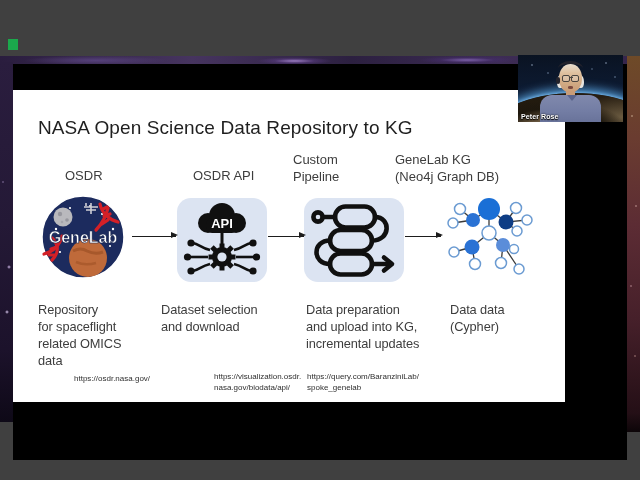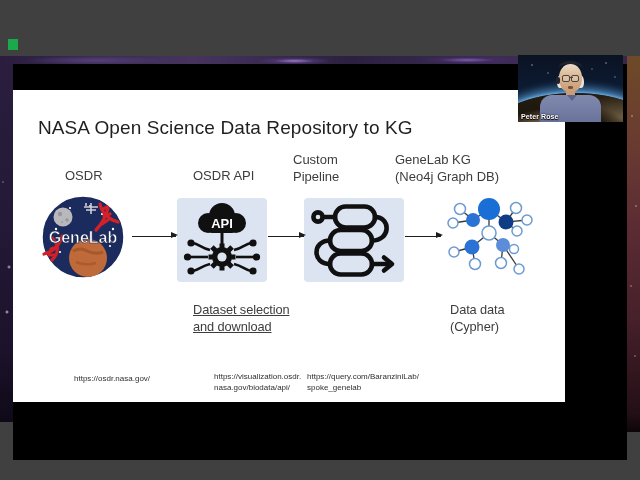--- a/index.html
+++ b/index.html
@@ -34,33 +34,33 @@
 
   
   .slide{position:absolute;left:13px;top:90px;width:552px;height:312px;
     background:#ffffff;z-index:3;color:#3f3f3f;}
   .slide-title{position:absolute;left:25px;top:27px;font-size:19px;color:#1f1f1f;
     white-space:nowrap;letter-spacing:.1px;}
   .col-header{position:absolute;font-size:13px;line-height:16.5px;color:#3d3d3d;
     white-space:pre-line;}
   .h1{left:52px;top:78px;} .h2{left:165px;top:78px;margin-left:15px;}
   .h3{left:280px;top:62px;} .h4{left:382px;top:62px;}
-  .icon-box{position:absolute;top:108px;background:#dce4f2;border-radius:4px;}
+  .icon-box{position:absolute;top:108px;background:#dce4f2;border-radius:14px;}
   .box-api{left:164px;width:90px;height:84px;}
   .box-pipe{left:291px;width:100px;height:84px;}
   .genelab-logo{position:absolute;left:27px;top:104px;width:86px;height:86px;}
   .graph-icon{position:absolute;left:428px;top:100px;width:94px;height:90px;}
   .flow-arrow{position:absolute;top:146px;height:0;border-top:1.6px solid #1d1d1d;}
   .flow-arrow::after{content:"";position:absolute;right:-2px;top:-4.6px;width:0;height:0;
     border-left:7px solid #1d1d1d;border-top:3.8px solid transparent;
     border-bottom:3.8px solid transparent;}
   .a1{left:119px;width:44px;} .a2{left:255px;width:36px;} .a3{left:392px;width:36px;}
   .col-desc{position:absolute;top:211px;font-size:12.8px;line-height:17px;
     color:#3d3d3d;white-space:pre-line;letter-spacing:-.1px;}
-  .d1{left:25px;} .d2{left:180px;text-decoration:underline;} .d3{left:293px;} .d4{left:437px;}
+  .d1{left:25px;} .d2{left:148px;} .d3{left:293px;} .d4{left:437px;}
   .col-url{position:absolute;top:283px;font-size:8px;line-height:11px;color:#2e2e2e;
     white-space:pre-line;letter-spacing:0;}
   .u1{left:29px;margin-left:32px;} .u2{left:161px;top:281px;margin-left:40px;} .u3{left:294px;top:281px;}
 
   
   .webcam{position:absolute;left:518px;top:55px;width:105px;height:67px;z-index:6;
     overflow:hidden;background:#0b1628;}
   .cam-sky{position:absolute;inset:0;
     background:
       radial-gradient(circle 1px at 14px 10px,#cfe2ff,transparent),
@@ -268,22 +268,29 @@
         <circle cx="65" cy="32" r="7.5" fill="#0e3d85"></circle>
         <circle cx="31" cy="57" r="7.5" fill="#2a72d4"></circle>
         <circle cx="62" cy="55" r="7" fill="#5b8dd9"></circle>
       </svg>
     </div>
 
     <div class="flow-arrow a1"></div>
     <div class="flow-arrow a2"></div>
     <div class="flow-arrow a3"></div>
 
+    <div class="col-desc d1">Repository
+for spaceflight
+related OMICS
+data</div>
     <div class="col-desc d2">Dataset selection
 and download</div>
+    <div class="col-desc d3">Data preparation
+and upload into KG,
+incremental updates</div>
     <div class="col-desc d4">Data data
 (Cypher)</div>
 
     <div class="col-url u1">https://osdr.nasa.gov/</div>
     <div class="col-url u2">https://visualization.osdr.
 nasa.gov/biodata/api/</div>
     <div class="col-url u3">https://query.com/BaranziniLab/
 spoke_genelab</div>
   </div>
 

